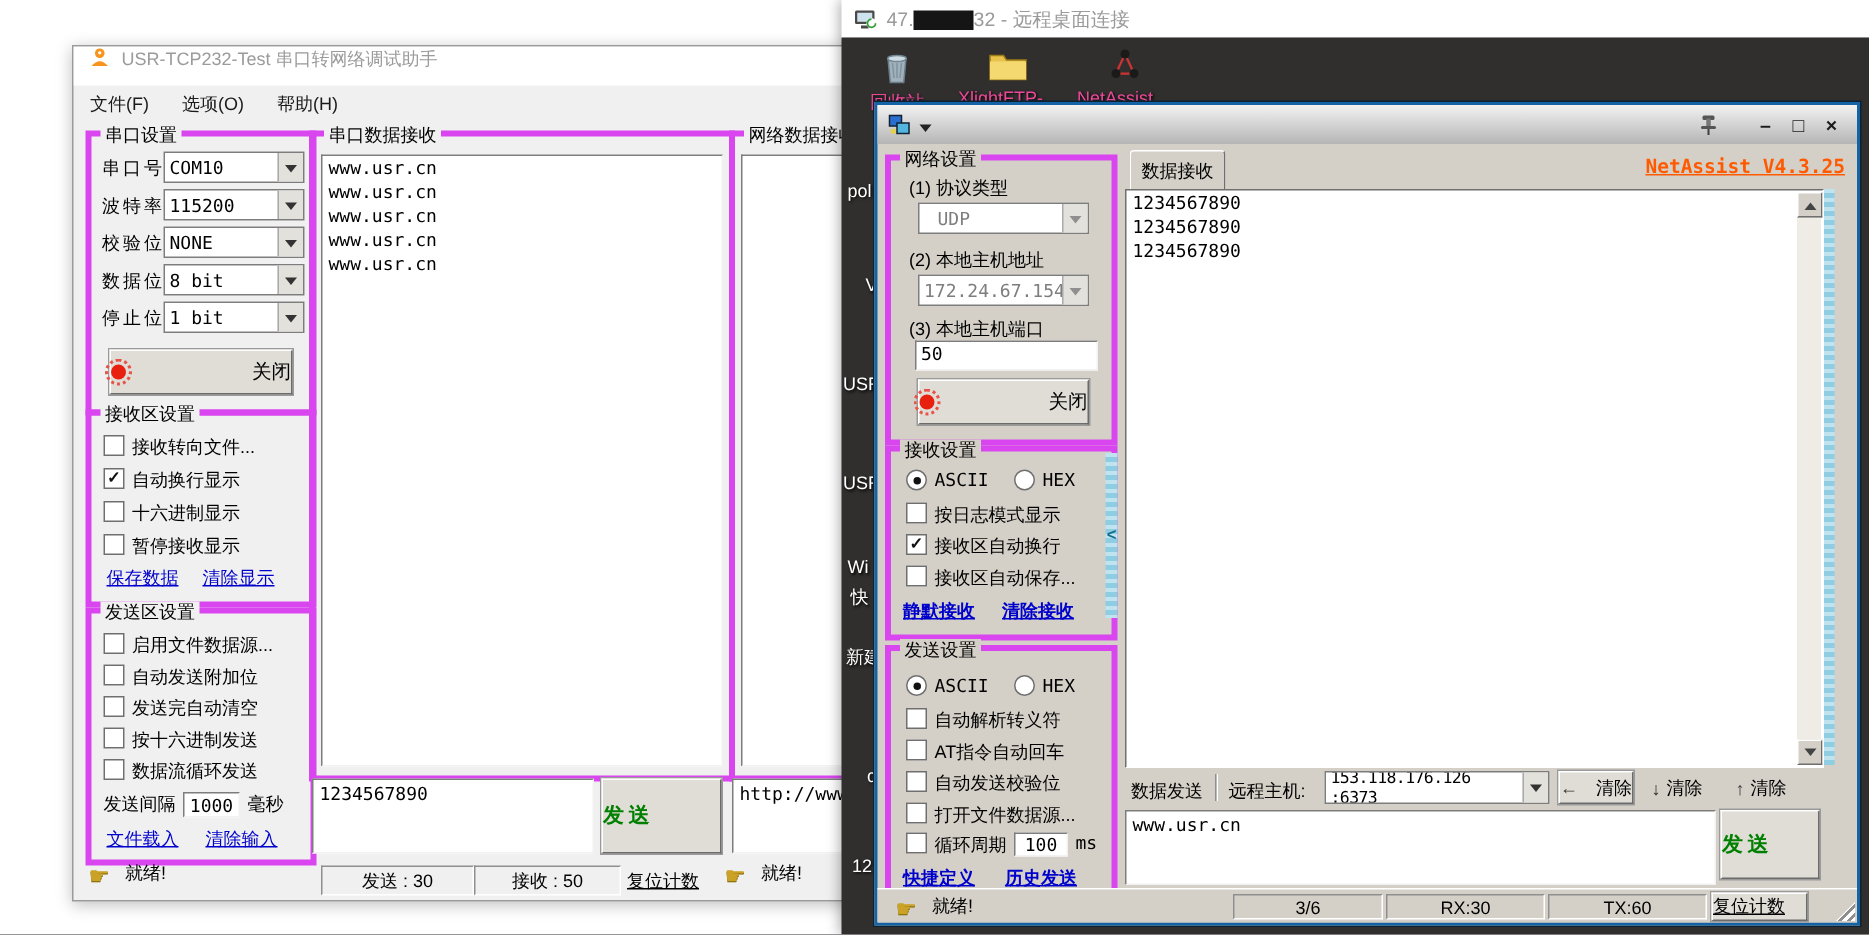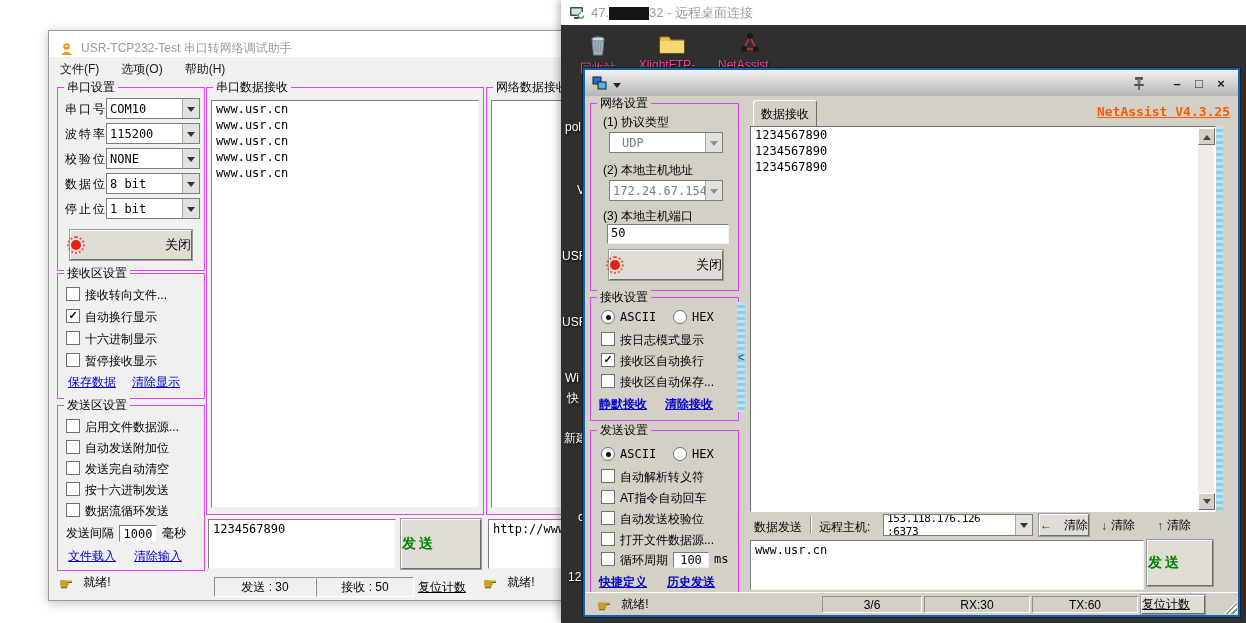--- a/index.html
+++ b/index.html
@@ -3,21 +3,21 @@
 <meta charset="utf-8">
 <style>
   html,body{margin:0;padding:0}
   body{width:1246px;height:623px;position:relative;background:#fff;
        font-family:"Liberation Sans",sans-serif;font-size:12px;color:#000;overflow:hidden}
   .abs{position:absolute}
   .mono{font-family:"DejaVu Sans Mono",monospace}
   .nw{white-space:nowrap}
 
   
-  .grp{position:absolute;border:1px solid #d946ef}
+  .grp{position:absolute;border:4px solid #d946ef}
   .grp .gt{position:absolute;top:-8px;left:6px;padding:0 3px;line-height:14px;font-size:12px}
   .u .gt{background:#f0f0f0}
   .n .gt{background:#d4d0c8}
   .frow{position:absolute;display:flex;align-items:flex-start;gap:5px;white-space:nowrap;font-size:12px}
   .sunken{background:#fff;border:1px solid;border-color:#7d7d7d #f2f2f2 #f2f2f2 #7d7d7d}
   .seg{position:absolute;border:1px solid;border-color:#8f8f8f #fff #fff #8f8f8f;
        display:flex;align-items:center;justify-content:center;font-size:12px}
   .raised{background:#e0ddd6;border:1px solid;border-color:#fff #6b6b6b #6b6b6b #fff;box-shadow:0 0 0 1px #9a9a9a}
   .btn{position:absolute;display:flex;align-items:center;justify-content:space-between;gap:8px;font-size:13px;cursor:pointer}
   .combo{position:absolute;display:flex;align-items:stretch;background:#fff;border:1px solid #7d7d7d;height:19px}
@@ -34,21 +34,21 @@
   .radio.on::after{content:"";width:5px;height:5px;border-radius:50%;background:#111}
   .link{color:#0000cc;text-decoration:underline;cursor:pointer;font-size:12px}
   .hand::before{content:"☛";color:#c9a227;font-size:16px;text-shadow:0 1px 0 #7a6200;margin-right:5px}
   .led{position:relative;width:10px;height:10px;border-radius:50%;background:#e82010;flex:none}
   .led::after{content:"";position:absolute;inset:-4px;border-radius:50%;border:2px dotted #e85348}
   .green{color:#008000;font-weight:bold}
 
   
   .usr-win{position:absolute;left:48px;top:30px;width:560px;height:569px;background:#f0f0f0;
            border:1px solid #9a9a9a;box-shadow:0 2px 10px rgba(0,0,0,.25);overflow:hidden;z-index:1}
-  .usr-title{height:26px;background:#fff;display:flex;align-items:flex-end;gap:7px;padding-left:10px;
+  .usr-title{height:26px;background:#fff;display:flex;align-items:flex-start;gap:7px;padding-left:10px;
              color:#9b9b9b;font-size:12px}
   .usr-menu{height:24px;display:flex;align-items:center;color:#1a1a1a;font-size:12px}
   .usr-menu span{padding:0 11px;cursor:pointer}
   .flbl{font-size:12px;letter-spacing:2px}
   .rxarea{position:absolute;overflow:hidden}
   .rxarea .ln{line-height:16px;padding:0 4px;font-size:12px}
   .ulink{color:#000;text-decoration:underline;font-size:12px;cursor:pointer}
 
   
   .rdp-win{position:absolute;left:561px;top:0;width:685px;height:623px;z-index:10;

